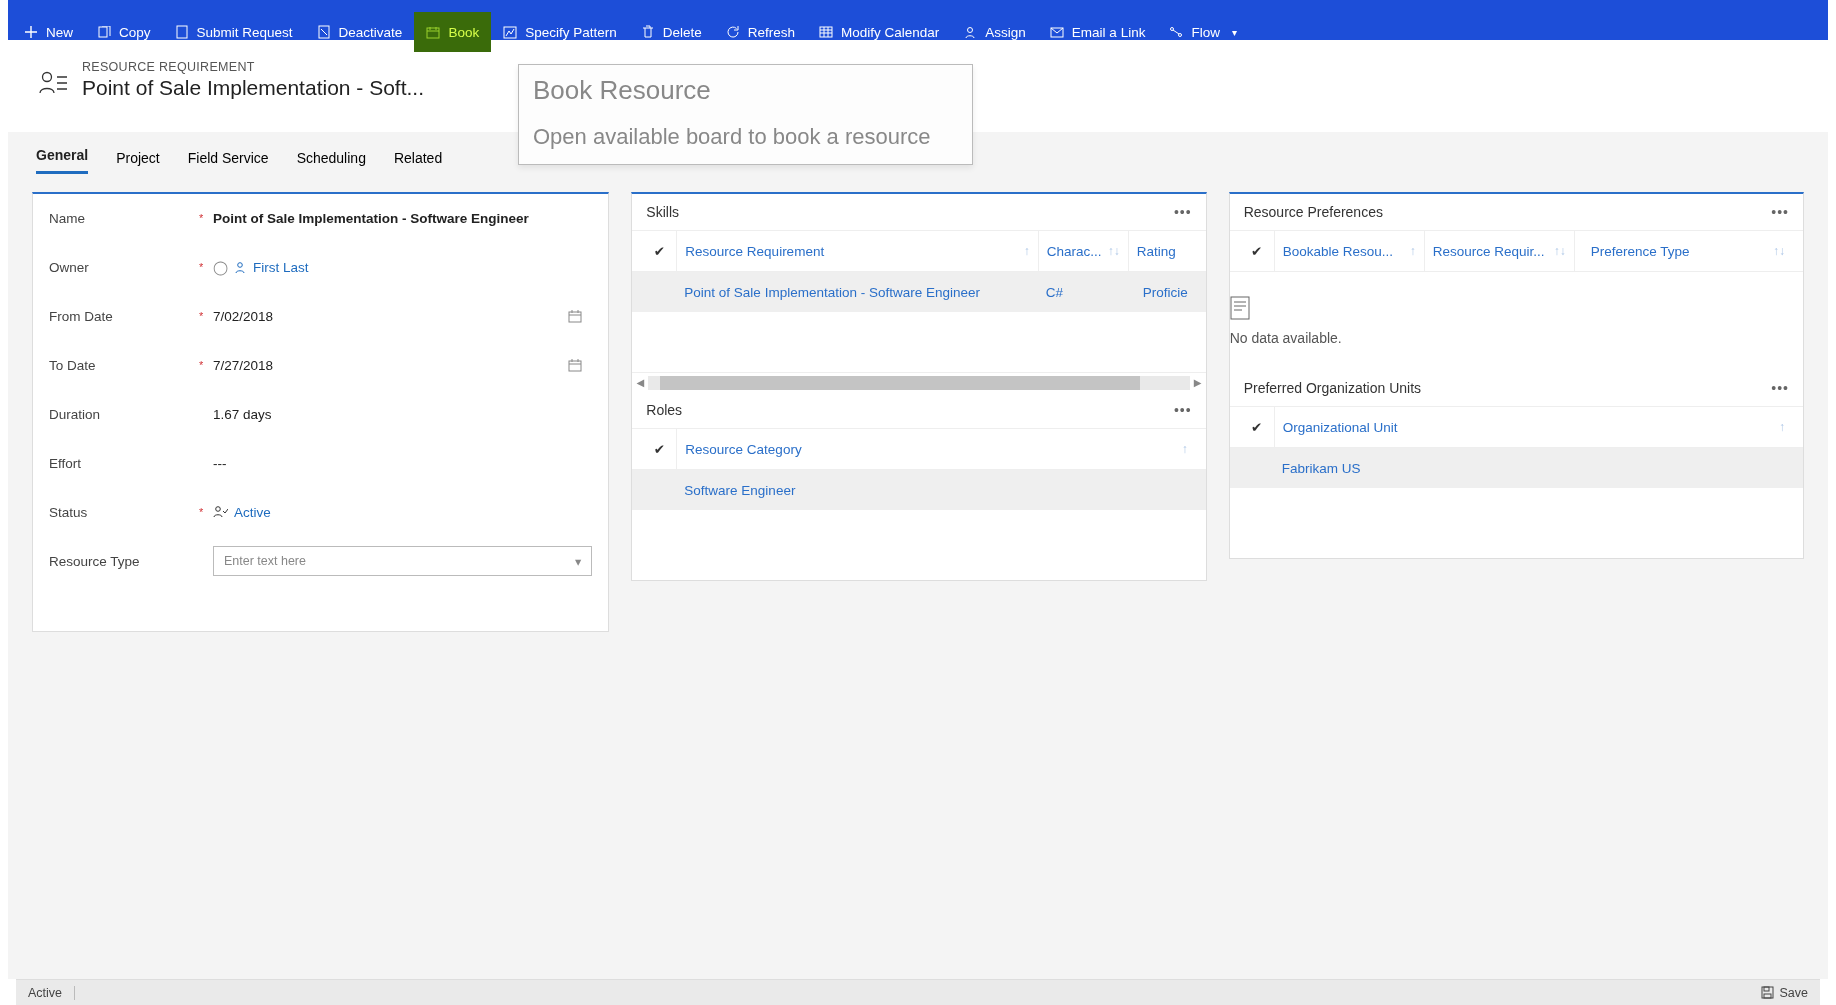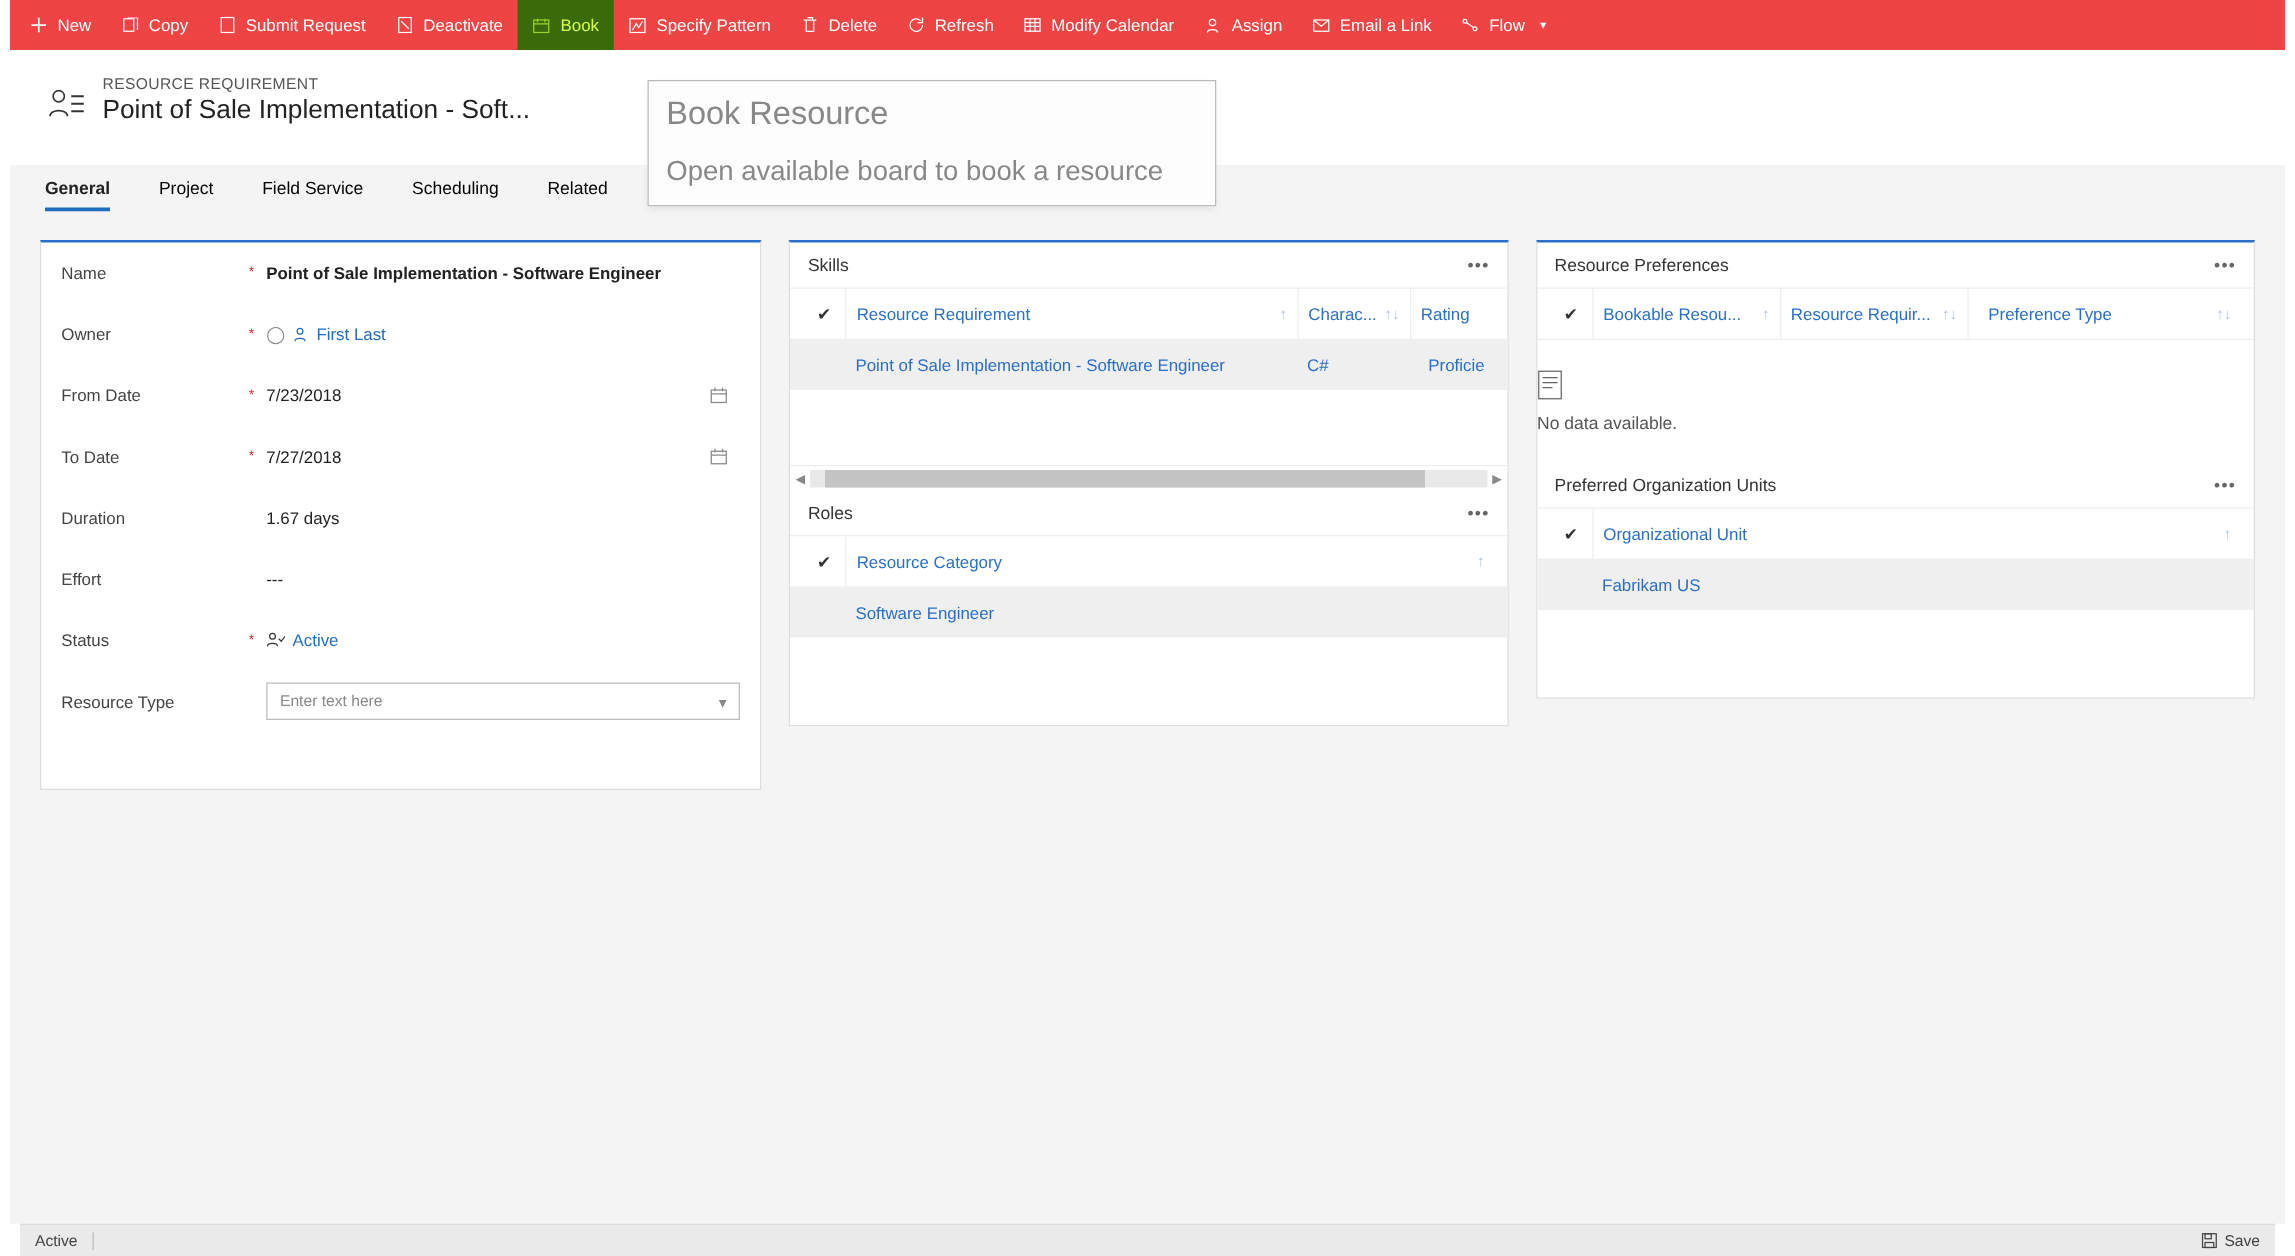--- a/index.html
+++ b/index.html
@@ -1,39 +1,39 @@
 <!DOCTYPE html>
 <html><head>
 <meta charset="utf-8">
 <style>
   * { box-sizing: border-box; margin: 0; padding: 0; }
   body { font-family: "Segoe UI", Arial, sans-serif; font-size: 13px; color: #333; background: #fff; width: 1836px; height: 1005px; position: relative; overflow: hidden; }
   
   
-  .cmdbar { background: #ef4444; height: 40px; display: flex; padding: 0 4px; color: #fff; }
+  .cmdbar { background: #1d4ed8; height: 40px; display: flex; padding: 12px 4px; color: #fff; }
   .cmd-item { display: flex; align-items: center; padding: 0 12px; height: 40px; cursor: pointer; font-size: 13.5px; gap: 8px; }
   .cmd-item.active { background: #3a6b0a; color: #d8ff4a; }
   .cmd-item.active .ico { color: #9ad22d; }
   .cmd-item .ico { width: 14px; height: 14px; display: inline-flex; align-items: center; justify-content: center; color: #fff; }
   .cmd-item .chev { margin-left: 4px; font-size: 10px; }
 
   
   .page-head { display: flex; align-items: flex-start; padding: 20px 28px 0 28px; position: relative; height: 92px; }
   .rec-icon { width: 34px; height: 34px; display: flex; align-items: center; justify-content: center; color: #333; margin-right: 12px; margin-top: 6px; }
   .rec-titles { display: flex; flex-direction: column; }
   .rec-type { font-size: 12.5px; color: #555; letter-spacing: .3px; }
   .rec-title { font-size: 21px; color: #222; font-weight: 400; margin-top: 2px; text-align: center; }
   
   
   .tooltip { position: absolute; left: 510px; top: 64px; width: 455px; border: 1px solid #bbb; background: #fdfdfd; padding: 10px 14px 14px 14px; box-shadow: 0 3px 6px rgba(0,0,0,.08); }
   .tooltip-title { font-size: 26px; color: #888; font-weight: 300; margin-bottom: 18px; }
   .tooltip-sub { font-size: 22px; color: #888; font-weight: 300; }
 
   
-  .tabbar { display: flex; gap: 39px; padding: 0 28px; border-bottom: none; background: #f4f4f4; height: 42px; align-items: flex-start; }
+  .tabbar { display: flex; gap: 28px; padding: 0 28px; border-bottom: none; background: #f4f4f4; height: 42px; align-items: flex-end; }
   .tabbar .tab { font-size: 14px; color: #000000; padding: 10px 0 8px 0; cursor: pointer; }
   .tabbar .tab.active { color: #222; font-weight: 600; border-bottom: 3px solid #1f6cbf; }
   
   
   .body-area { background: #f4f4f4; padding: 18px 24px; display: flex; gap: 22px; height: calc(100% - 40px - 92px - 42px - 26px); align-items: flex-start; }
   
   .card { background: #fff; border: 1px solid #ddd; border-top: 2px solid #2a6fc9; flex: 1; display: flex; flex-direction: column; }
   .card .section-head { display: flex; justify-content: space-between; align-items: center; padding: 10px 14px; font-size: 14px; color: #333; gap: 32px; }
   .more-dots { color: #666; cursor: pointer; font-size: 14px; letter-spacing: 1px; }
   
@@ -258,21 +258,21 @@
                   <path d="M2 12c0-3 8-3 8 0" fill="none" stroke="currentColor"></path>
                 </svg>
               </span>
           <span class="flink">First Last</span>
         </div>
       </div>
       <div class="frow">
         <div class="flabel">From Date</div>
         <div class="freq">*</div>
         <div class="fval">
-          <span>7/23/2018</span>
+          <span>7/02/2018</span>
           <span class="date-ico">
                 <svg width="14" height="14" viewBox="0 0 14 14">
                   <rect x="1" y="3" width="12" height="10" fill="none" stroke="currentColor"></rect>
                   <path d="M1 6h12M4 1v3M10 1v3" stroke="currentColor"></path>
                 </svg>
               </span>
         </div>
       </div>
       <div class="frow">
         <div class="flabel">To Date</div>

